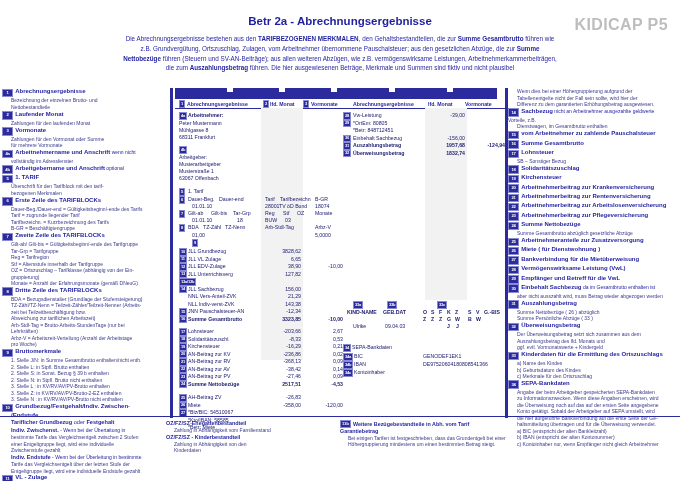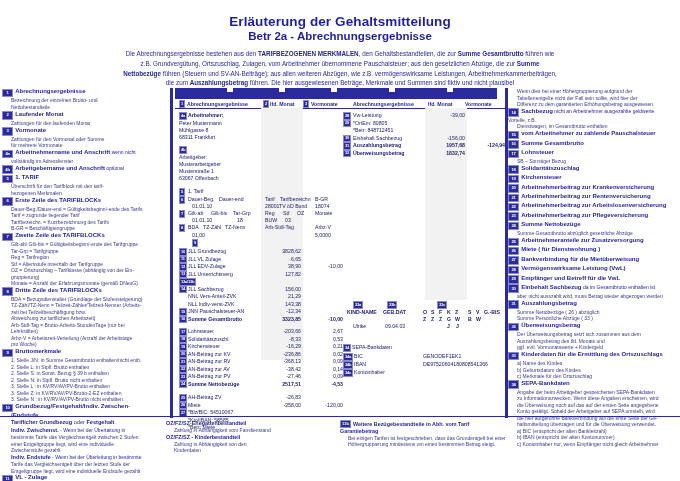--- a/index.html
+++ b/index.html
@@ -89,22 +89,22 @@
   .fnnum{
     display:inline-block;background:#2b2b9e;color:#fff;font-size:4px;font-weight:bold;
     padding:.8px 1px;border:.5px solid #8a8ad0;line-height:1;vertical-align:1px;
     margin-right:2px;
   }
 </style>
 </head>
 <body>
 
 <div class="header">
-  <div class="title1">Erläuterung der Gehaltsmitteilung</div>
   <div class="title2">Betr 2a - Abrechnungsergebnisse</div>
+  <div class="brand">KIDICAP P5</div>
   <div class="intro">
     <span>Die Abrechnungsergebnisse bestehen aus den </span><b>TARIFBEZOGENEN MERKMALEN</b><span>, den Gehaltsbestandteilen, die zur </span><b>Summe Gesamtbrutto</b><span> führen wie</span><br>
     <span>z.B. Grundvergütung, Ortszuschlag, Zulagen, vom Arbeitnehmer übernommene Pauschalsteuer; aus den gesetzlichen Abzüge, die zur </span><b>Summe</b><br>
     <b>Nettobezüge</b><span> führen (Steuern und SV-AN-Beiträge); aus allen weiteren Abzügen, wie z.B. vermögenswirksame Leistungen, Arbeitnehmerkammerbeiträgen,</span><br>
     <span>die zum </span><b>Auszahlungsbetrag</b><span> führen. Die hier ausgewiesenen Beträge, Merkmale und Summen sind fiktiv und nicht plausibel</span>
   </div>
 </div>
 
 <div class="main">
 

